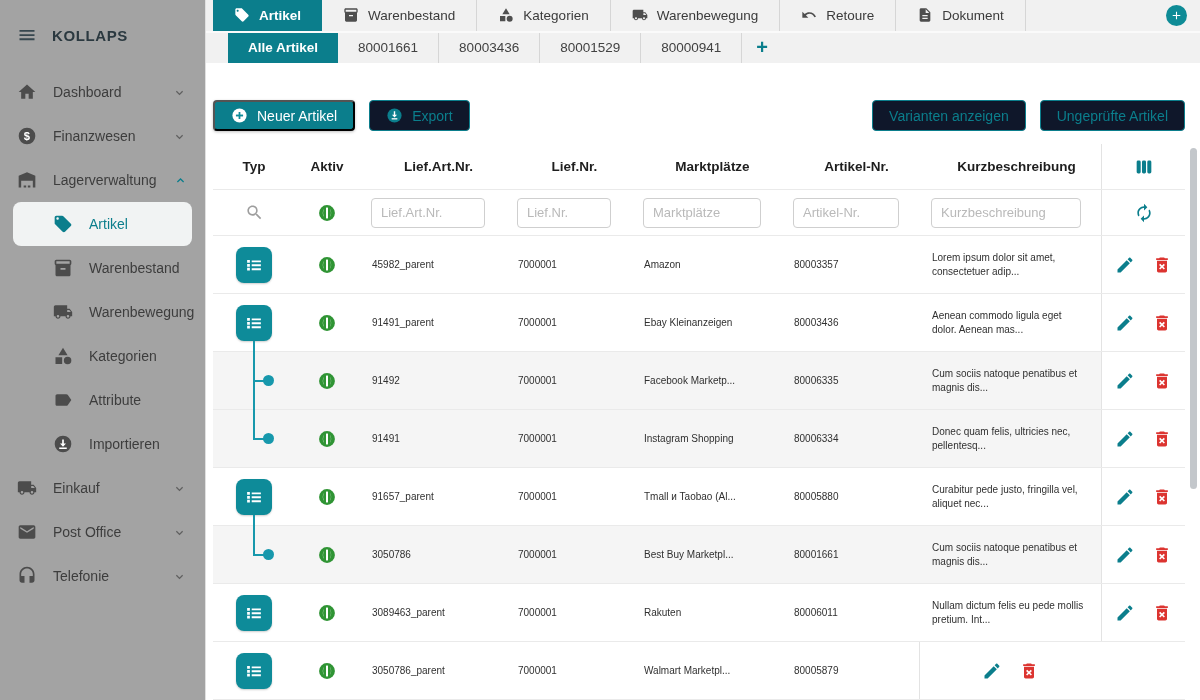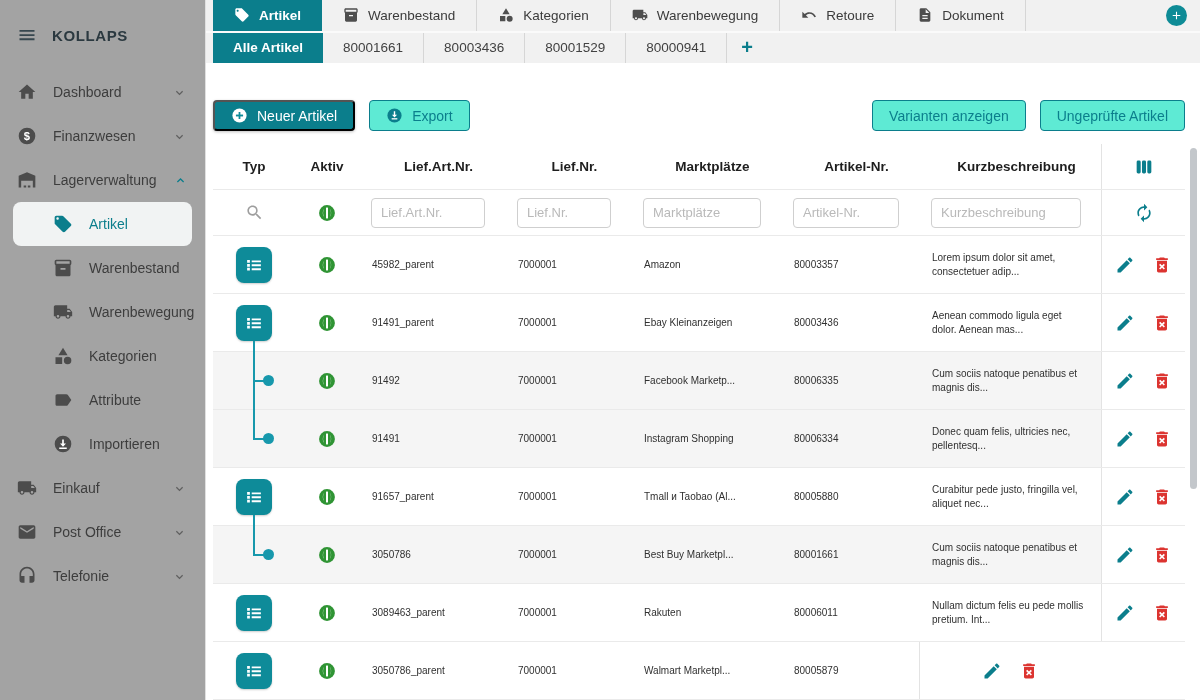--- a/index.html
+++ b/index.html
@@ -34,35 +34,35 @@
     color:#3b3b3b; cursor:pointer; position:relative; }
   .tab1 .icn { width:16px; height:16px; color:#4e4e4e; }
   .tab1:not(.active) { border-right:1px solid #d6d6d6; }
   .tab1.active { background:var(--accent); color:#fff; font-weight:bold; }
   .tab1.active .icn { color:#fff; }
   .tabbar1 .addbtn { margin-left:auto; align-self:center; margin-right:13px; width:21px; height:21px;
     border-radius:50%; background:#0e8b96; color:#fff; display:flex; align-items:center;
     justify-content:center; cursor:pointer; }
   .tabbar1 .addbtn svg { width:13px; height:13px; }
 
-  .tabbar2 { height:31px; background:#f1f1f1; display:flex; align-items:stretch; padding-left:7px;text-align:right; }
+  .tabbar2 { height:31px; background:#f1f1f1; display:flex; align-items:stretch; padding-left:22px;text-align:right; }
   .tab2 { display:flex; align-items:center; padding:0 20px; font-size:13.5px; color:#424242;
     cursor:pointer; }
   .tab2:not(.active) { border-right:1px solid #d6d6d6; }
   .tab2.active { background:var(--accent); color:#fff; font-weight:bold; }
   .tab2.add { color:var(--accent); font-size:20px; font-weight:bold; border-right:none; padding:0 14px; }
 
   
   .toolbar { display:flex; align-items:flex-end; margin:37px 15px 0 7px; }
   .btn { height:31px; display:flex; align-items:center; gap:9px; padding:0 16px;
     border-radius:4px; font-size:14px; cursor:pointer; white-space:nowrap; }
   .btn .icn { width:17px; height:17px; }
   .btn-filled { background:var(--accent); color:#fff; box-shadow:0 1px 3px rgba(0,0,0,.25); }
   .btn-filled .icn { color:#fff; }
-  .btn-outline { border:1px solid var(--accent); color:var(--accent); background:#5eead4; }
+  .btn-outline { border:1px solid var(--accent); color:var(--accent); background:#0f172a; }
   .btn-outline .icn { color:var(--accent); }
   .toolbar .gap { width:14px; }
   .toolbar .spacer { flex:1; }
 
   
   .table { margin:13px 15px 0 7px; }
   .trow { display:grid; grid-template-columns:82px 64px 146px 126px 150px 138px 1fr 84px;
     align-items:center; border-bottom:1px solid #eaeaea; }
   .thead { height:46px; font-size:13.5px; font-weight:bold; color:#1e1e1e;text-align:center; }
   .tfilter { height:46px; }

